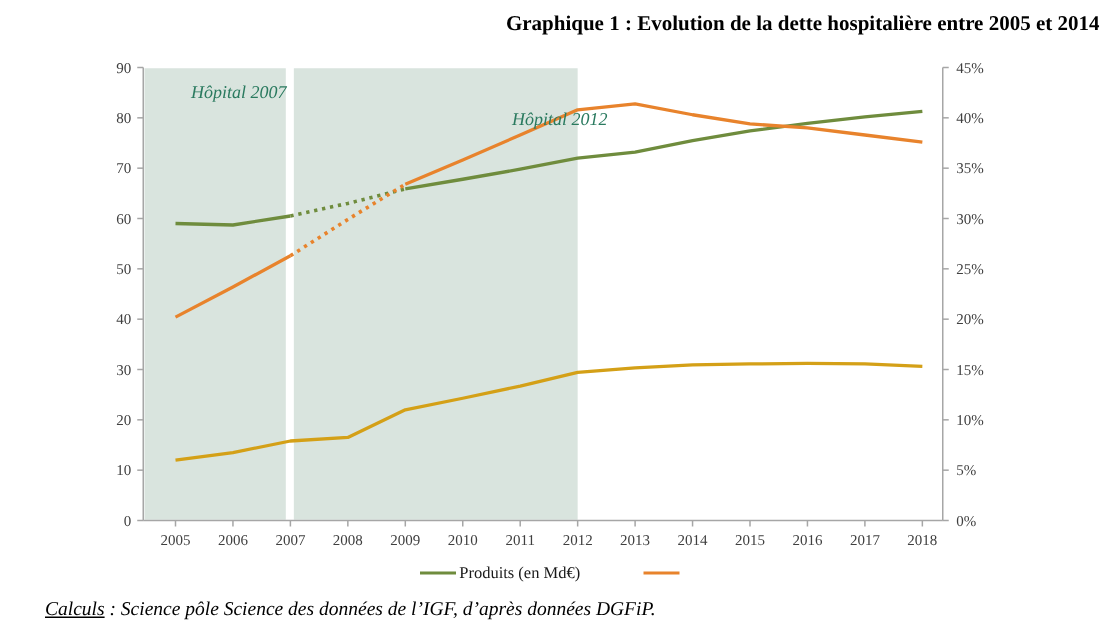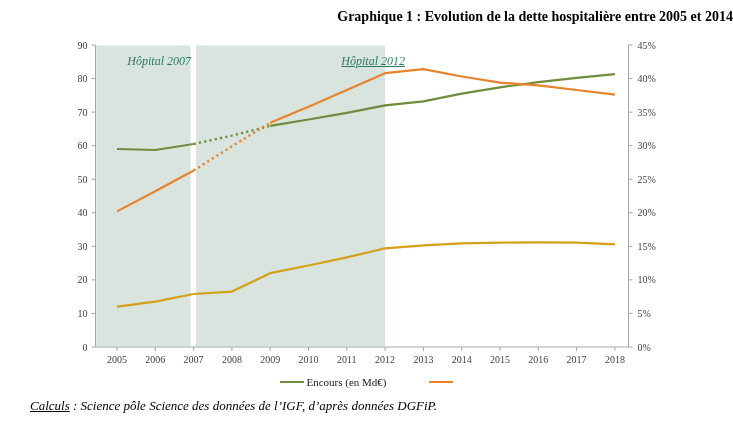--- a/index.html
+++ b/index.html
@@ -10,21 +10,21 @@
   .chart-title{
     position:absolute;top:9px;left:0;width:100%;text-align:right;
     font-weight:bold;font-size:14px;color:#000;
   }
   #chart-svg{position:absolute;left:0;top:0;width:733px;height:424px;}
   #chart-svg text{font-family:"Liberation Serif",serif;font-size:10px;fill:#3f3f3f;}
   .annotation{
     position:absolute;font-style:italic;font-size:12px;text-align:right;
   }
   .ann-1{left:96px;top:54px;width:95px;}
-  .ann-2{left:196px;top:54px;width:209px;text-decoration:underline;}
+  .ann-2{left:196px;top:72px;width:209px;}
   .legend{
     position:absolute;top:376px;left:0;width:100%;
     display:flex;justify-content:center;gap:42px;
     font-size:11px;color:#1a1a1a;
   }
   .legend-item{display:flex;align-items:center;gap:2px;}
   .legend-swatch{display:inline-block;width:24px;height:2.4px;}
   .source{
     position:absolute;left:30px;top:398px;font-style:italic;font-size:13px;color:#000;
   }
@@ -119,21 +119,21 @@
       <polyline points="193.6,170.5 231.9,146.3 270.2,122.8" fill="none" stroke="#e8832c" stroke-width="2.4" stroke-linejoin="round" stroke-dasharray="2.2 3.2"></polyline>
       <polyline points="270.2,122.8 308.5,106.7 346.8,90.0 385.1,73.2 423.4,69.2 461.7,76.5 500.0,82.6 538.3,85.3 576.6,90.0 614.9,94.7" fill="none" stroke="#e8832c" stroke-width="2.2" stroke-linejoin="round"></polyline>
     </svg>
 
   <div class="annotation ann-1" style="color: rgb(42, 122, 95);">Hôpital 2007</div>
   <div class="annotation ann-2" style="color: rgb(42, 122, 95);">Hôpital 2012</div>
 
   <div class="legend">
     <div class="legend-item">
       <span class="legend-swatch" style="background-color: rgb(111, 140, 61);"></span>
-      <span class="legend-label">Encours (en Md€)</span>
+      <span class="legend-label">Produits (en Md€)</span>
     </div>
     <div class="legend-item">
       <span class="legend-swatch" style="background-color: rgb(232, 131, 44);"></span>
     </div>
   </div>
 
   <div class="source">
     <span class="src-label">Calculs</span><span> : Science pôle Science des données de l’IGF, d’après données DGFiP.</span>
   </div>
 

